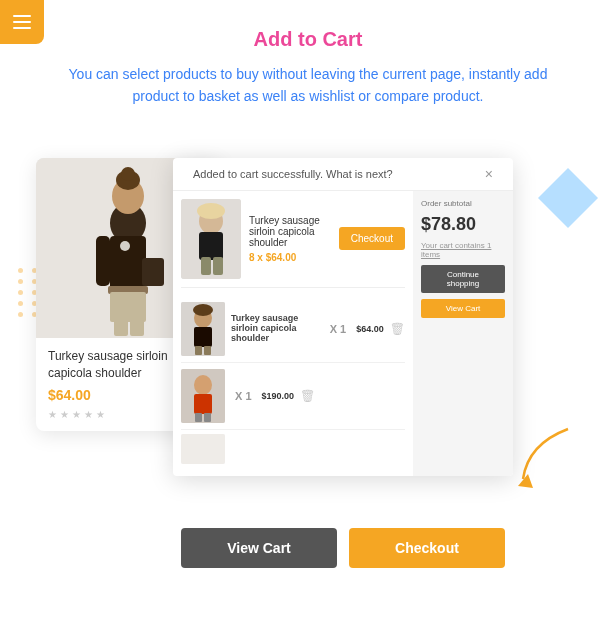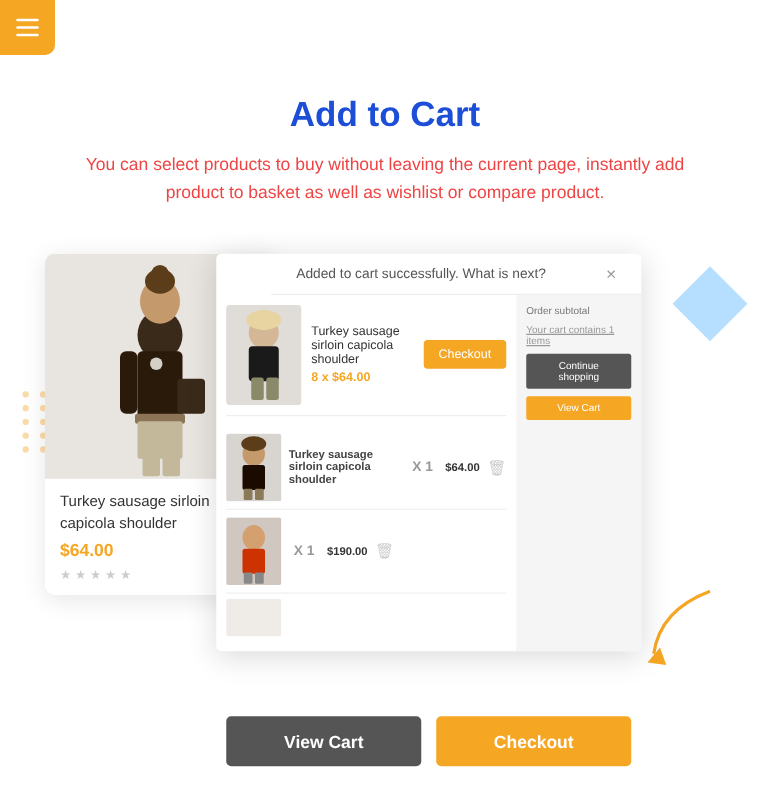--- a/index.html
+++ b/index.html
@@ -39,32 +39,31 @@
       background: #fff;
       border-radius: 2px;
     }
 
     
     .header {
       text-align: center;
       padding: 28px 60px 12px;
     }
     .header h1 {
-      color: #1d4ed8;
-      font-size: 28px;
+      color: #ec4899;
+      font-size: 20px;
       font-weight: 700;
       margin-bottom: 12px;
-      margin-top: 48px;
     }
     .header p {
-      color: #ef4444;
+      color: #3b82f6;
       font-size: 14px;
       line-height: 1.6;
       max-width: 520px;
-      margin: 0 auto;
+      margin: 12px auto;
     }
 
     
     .illustration {
       position: relative;
       margin: 16px auto;
       width: 580px;
       height: 430px;
     }
 
@@ -187,21 +186,20 @@
     }
 
     .cart-popup-header {
       padding: 8px 20px;
       font-size: 11px;
       color: #555;
       border-bottom: 1px solid #eee;
       display: flex;
       justify-content: space-between;
       align-items: center;
-      margin-left: 44px;
     }
     .cart-popup-close {
       color: #999;
       font-size: 14px;
       cursor: pointer;
     }
 
     .cart-popup-body {
       display: flex;
     }
@@ -583,20 +581,21 @@
           <div class="cart-item-thumb" style="height:30px;">
             <svg viewBox="0 0 44 30" fill="none">
               <rect width="44" height="30" fill="#d8d0c8"></rect>
             </svg>
           </div>
         </div>
       </div>
 
       <div class="cart-summary-section">
         <div class="summary-label">Order subtotal</div>
+        <div class="summary-price">$78.80</div>
         <div class="summary-items">Your cart contains 1 items</div>
         <button class="continue-btn">Continue shopping</button>
         <button class="view-cart-btn-summary">View Cart</button>
       </div>
     </div>
   </div>
 
   <div class="bottom-buttons">
     <button class="btn-view-cart">View Cart</button>
     <button class="btn-checkout">Checkout</button>

